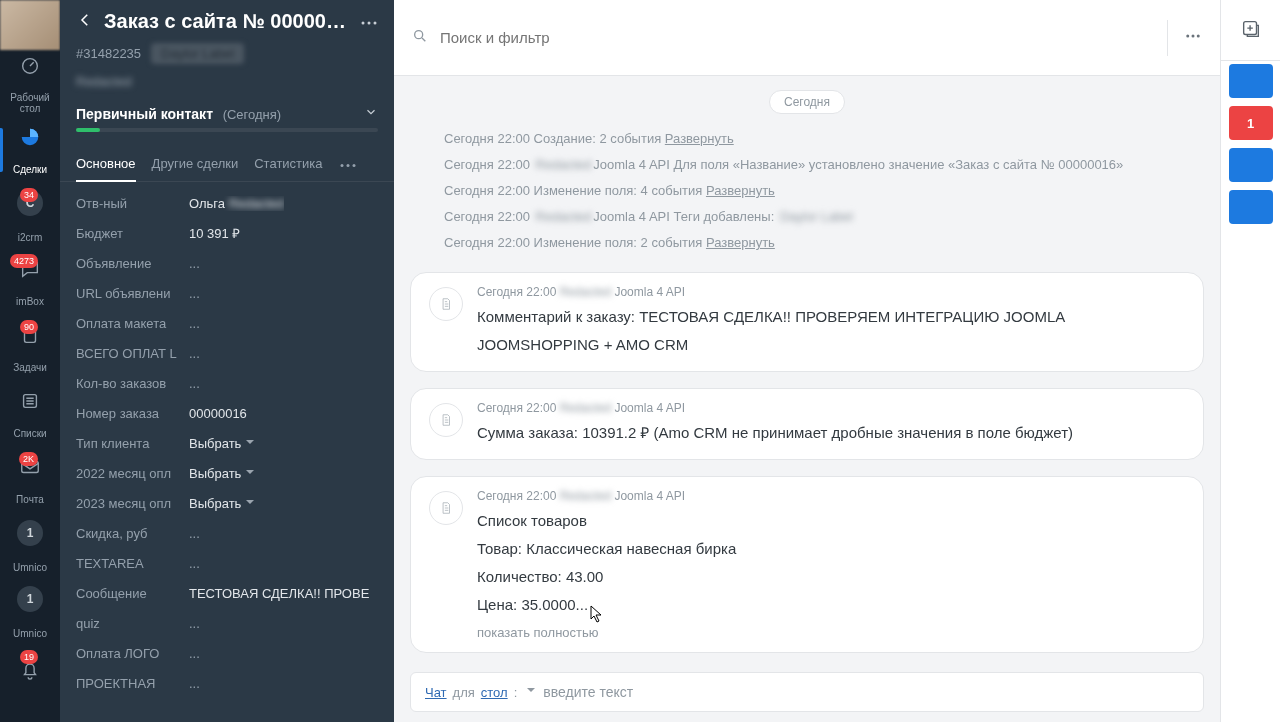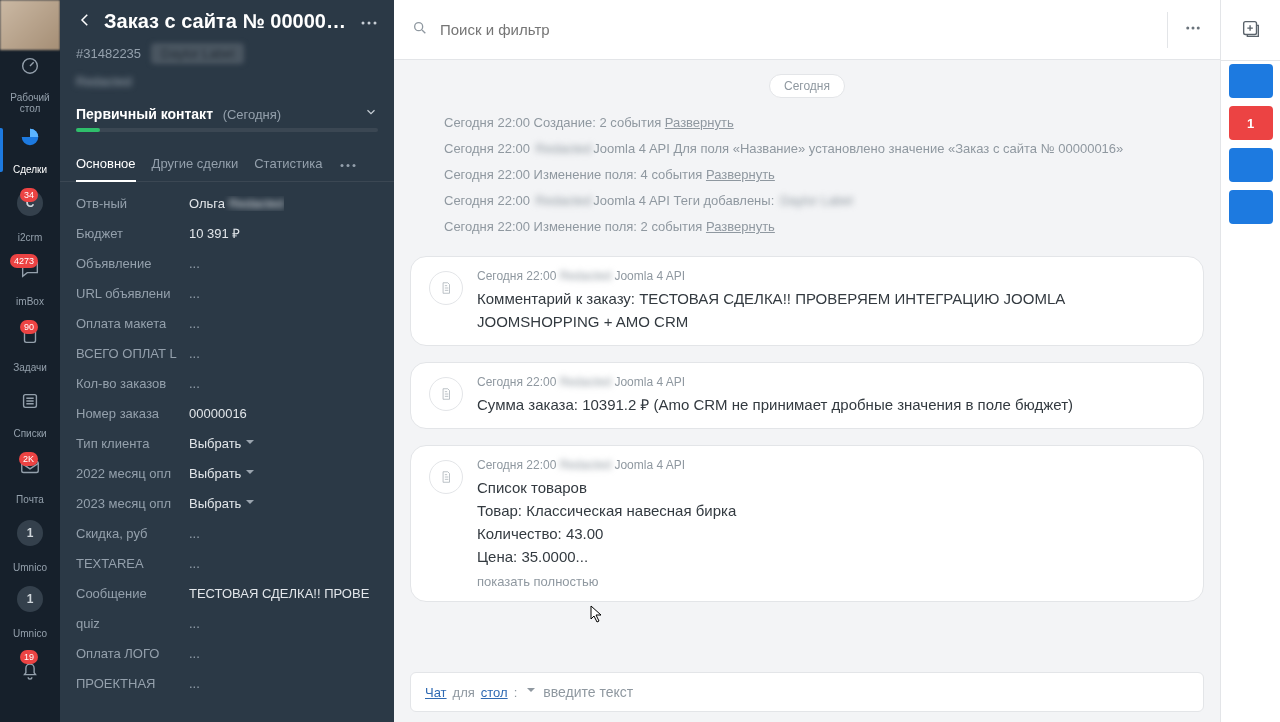--- a/index.html
+++ b/index.html
@@ -64,21 +64,21 @@
 
   .fields{flex:1;overflow-y:auto;padding:6px 16px;}
   .field{display:flex;align-items:center;height:30px;gap:8px;}
   .field-label{width:105px;color:var(--txt-muted);font-size:13px;white-space:nowrap;overflow:hidden;text-overflow:ellipsis;flex:none;}
   .field-val{color:#e2e6ea;font-size:13px;white-space:nowrap;overflow:hidden;text-overflow:ellipsis;}
   .field-val.select::after{content:"";display:inline-block;margin-left:5px;border:4px solid transparent;border-top-color:#9aa4ae;vertical-align:middle;}
   .field-val.empty{color:var(--txt-muted);}
 
   
   .main{flex:1;background:var(--bg-main);display:flex;flex-direction:column;min-width:0;}
-  .main-header{height:60px;background:var(--bg-card);border-bottom:1px solid var(--border);display:flex;align-items:center;padding:12px 18px;gap:12px;}
+  .main-header{height:76px;background:var(--bg-card);border-bottom:1px solid var(--border);display:flex;align-items:center;padding:12px 18px;gap:12px;}
   .search{flex:1;display:flex;align-items:center;gap:10px;color:var(--txt-body-muted);}
   .search svg{width:16px;height:16px;stroke:currentColor;fill:none;stroke-width:2;}
   .search-input{border:none;outline:none;background:transparent;font-size:15px;flex:1;color:var(--txt-body);}
   .header-sep{width:1px;height:36px;background:var(--border);margin:0 4px;}
   .header-ico svg{width:18px;height:18px;cursor:pointer;}
 
   .feed{flex:1;overflow:auto;padding:14px 0 0 0;}
   .date-pill-wrap{display:flex;justify-content:center;margin-bottom:12px;}
   .date-pill{background:#fff;border:1px solid var(--border);color:var(--txt-body-muted);padding:4px 14px;border-radius:14px;font-size:12px;}
 
@@ -88,21 +88,21 @@
   .log-line .auth{filter:blur(3px);display:inline-block;padding:0 2px;}
   .log-line .txt{color:var(--txt-body-muted);}
   .log-line .link{text-decoration:underline;cursor:pointer;color:var(--txt-body-muted);}
 
   .card{margin:0 16px 16px 16px;background:var(--bg-card);border:1px solid var(--border);border-radius:16px;padding:12px 18px;display:flex;gap:14px;}
   .card-icon{width:34px;height:34px;border:1px solid var(--border);border-radius:50%;display:flex;align-items:center;justify-content:center;flex:none;margin-top:2px;}
   .card-icon svg{width:14px;height:16px;stroke:#a7aeb5;fill:none;stroke-width:1.3;}
   .card-body{flex:1;min-width:0;}
   .card-meta{color:var(--txt-body-muted);font-size:12px;margin-bottom:4px;}
   .card-meta .auth{filter:blur(3px);display:inline-block;}
-  .card-text{color:#333a40;font-size:15px;line-height:23px;}
+  .card-text{color:#333a40;font-size:15px;line-height:28px;}
   .card-link{color:var(--txt-body-muted);font-size:13px;margin-top:6px;cursor:pointer;}
 
   .composer{margin:0 16px 10px 16px;background:var(--bg-card);border:1px solid var(--border);border-radius:6px;padding:10px 14px;display:flex;align-items:center;gap:6px;}
   .composer .link{color:var(--link);text-decoration:underline;cursor:pointer;}
   .composer .muted{color:var(--txt-body-muted);}
   .composer .chev{display:inline-block;margin-left:4px;border:4px solid transparent;border-top-color:var(--txt-body-muted);vertical-align:middle;}
   .composer-input{border:none;outline:none;font-size:14px;flex:1;color:var(--txt-body);background:transparent;}
   .composer-input::placeholder{color:var(--txt-body-muted);}
 
   

